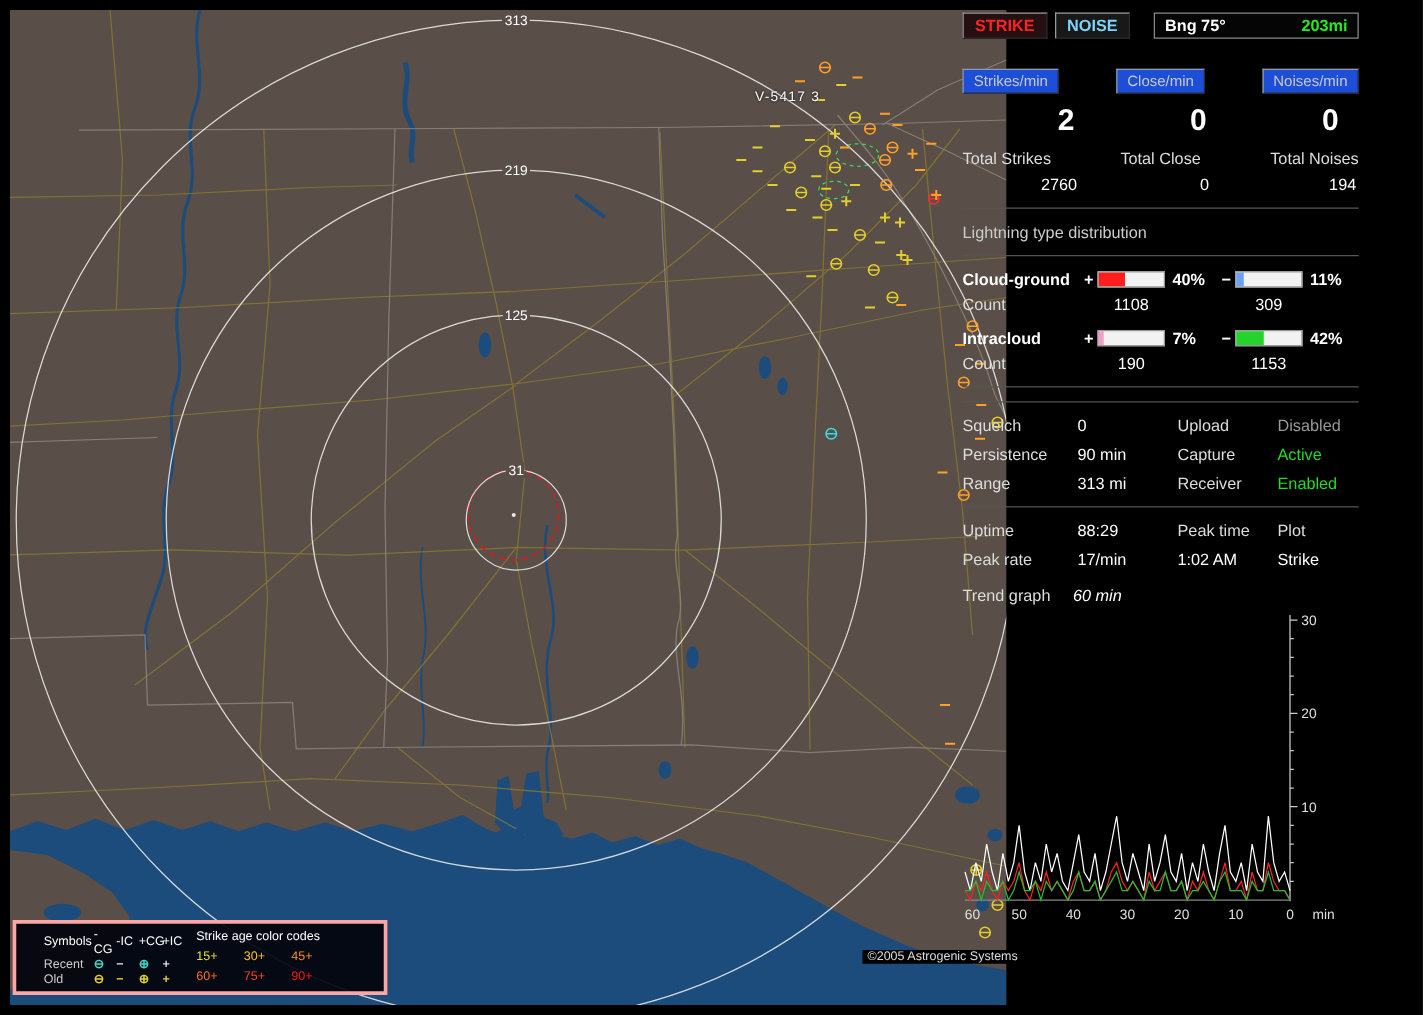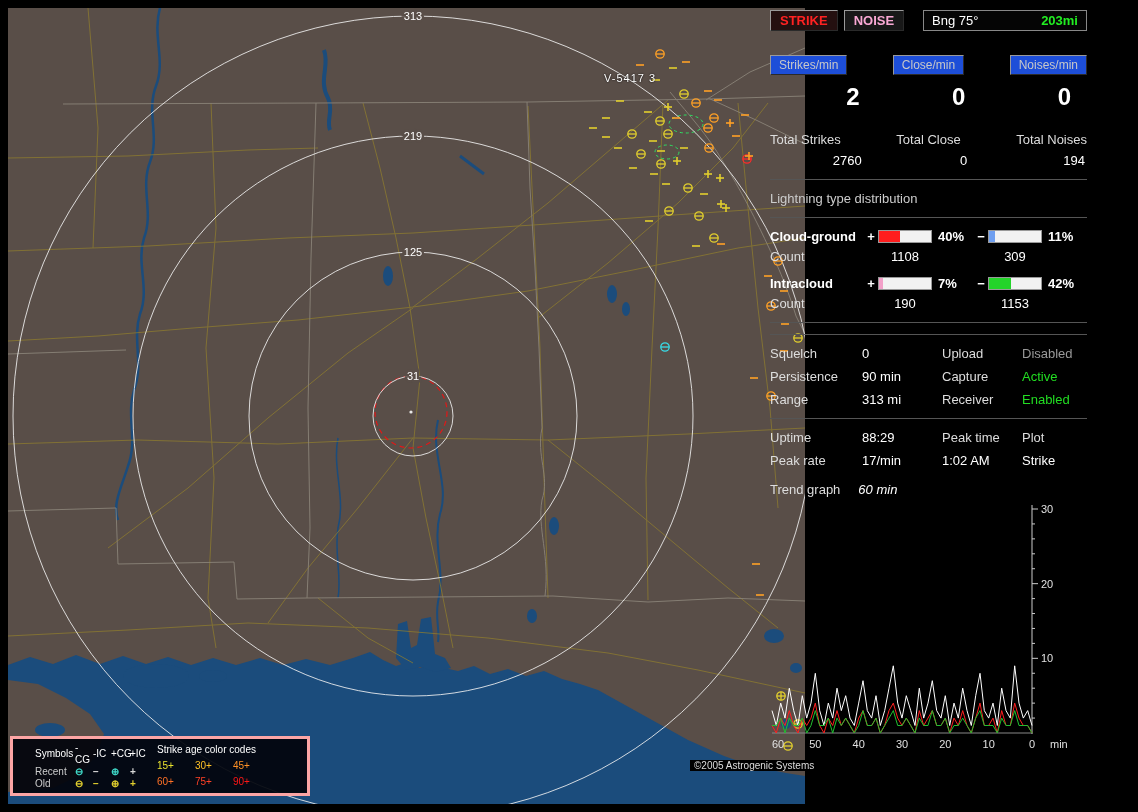--- a/index.html
+++ b/index.html
@@ -17,31 +17,31 @@
   .span3{grid-column:1/4;white-space:nowrap;}
   .ll{color:#ccc;}
   .gr{color:#3fd8c8;font-weight:bold;}
   .gw{color:#d8d8d8;font-weight:bold;}
   .gy{color:#e2cf2e;font-weight:bold;}
   
   .panel{position:absolute;left:770px;top:10px;width:317px;height:794px;color:#ddd;font-size:13px;}
   .topbar{display:flex;align-items:center;margin-bottom:24px;}
   .btn{background:#181818;border-style:solid;border-width:1px;border-color:#9a9a9a #2a2a2a #2a2a2a #9a9a9a;font-family:inherit;font-size:13px;font-weight:bold;padding:2px 9px;margin-right:6px;cursor:pointer;}
   .btn.strike{color:#ff2222;background:#241010;}
-  .btn.noise{color:#f9a8d4;}
+  .btn.noise{color:#7dd3fc;}
   .bng{margin-left:auto;display:flex;justify-content:space-between;align-items:center;width:146px;background:#050505;border:1px solid #888;padding:2px 8px;}
-  .bng-label{color:#fff;font-weight:normal;}
+  .bng-label{color:#fff;font-weight:bold;}
   .bng-dist{color:#22ee22;font-weight:bold;}
   .rates{display:grid;grid-template-columns:1fr 1fr 1fr;}
   .chip{background:#1d4ed8;border-style:solid;border-width:1px;border-color:#9a9a9a #2a2a2a #2a2a2a #9a9a9a;color:#c8c8c8;font-size:12px;padding:2px 8px;font-family:inherit;cursor:pointer;}
   .rate-col{display:flex;flex-direction:column;align-items:flex-start;}
   .rate-col.mid{align-items:center;}
   .rate-col.end{align-items:flex-end;}
   .big{font-size:24px;font-weight:bold;color:#fff;margin-top:8px;width:100%;text-align:right;padding-right:16px;box-sizing:border-box;}
-  .totals{display:grid;grid-template-columns:1fr 1fr 1fr;margin-top:21px;}
+  .totals{display:grid;grid-template-columns:1fr 1fr 1fr;margin-top:8px;}
   .tot{display:flex;flex-direction:column;}
   .tl{color:#ddd;}
   .tot:nth-child(2) .tl{text-align:center;}
   .tot:nth-child(3) .tl{text-align:right;}
   .tv{color:#fff;text-align:right;padding-right:14px;margin-top:6px;}
   .tot:nth-child(3) .tv{padding-right:2px;}
   hr{border:0;border-top:1px solid #555;margin:11px 0;}
   .dist-head{color:#ccc;margin:2px 0;}
   .drow{display:grid;grid-template-columns:94px 14px 54px 42px 14px 54px 1fr;align-items:center;margin:5px 0;}
   .dlabel{color:#fff;font-weight:bold;}

